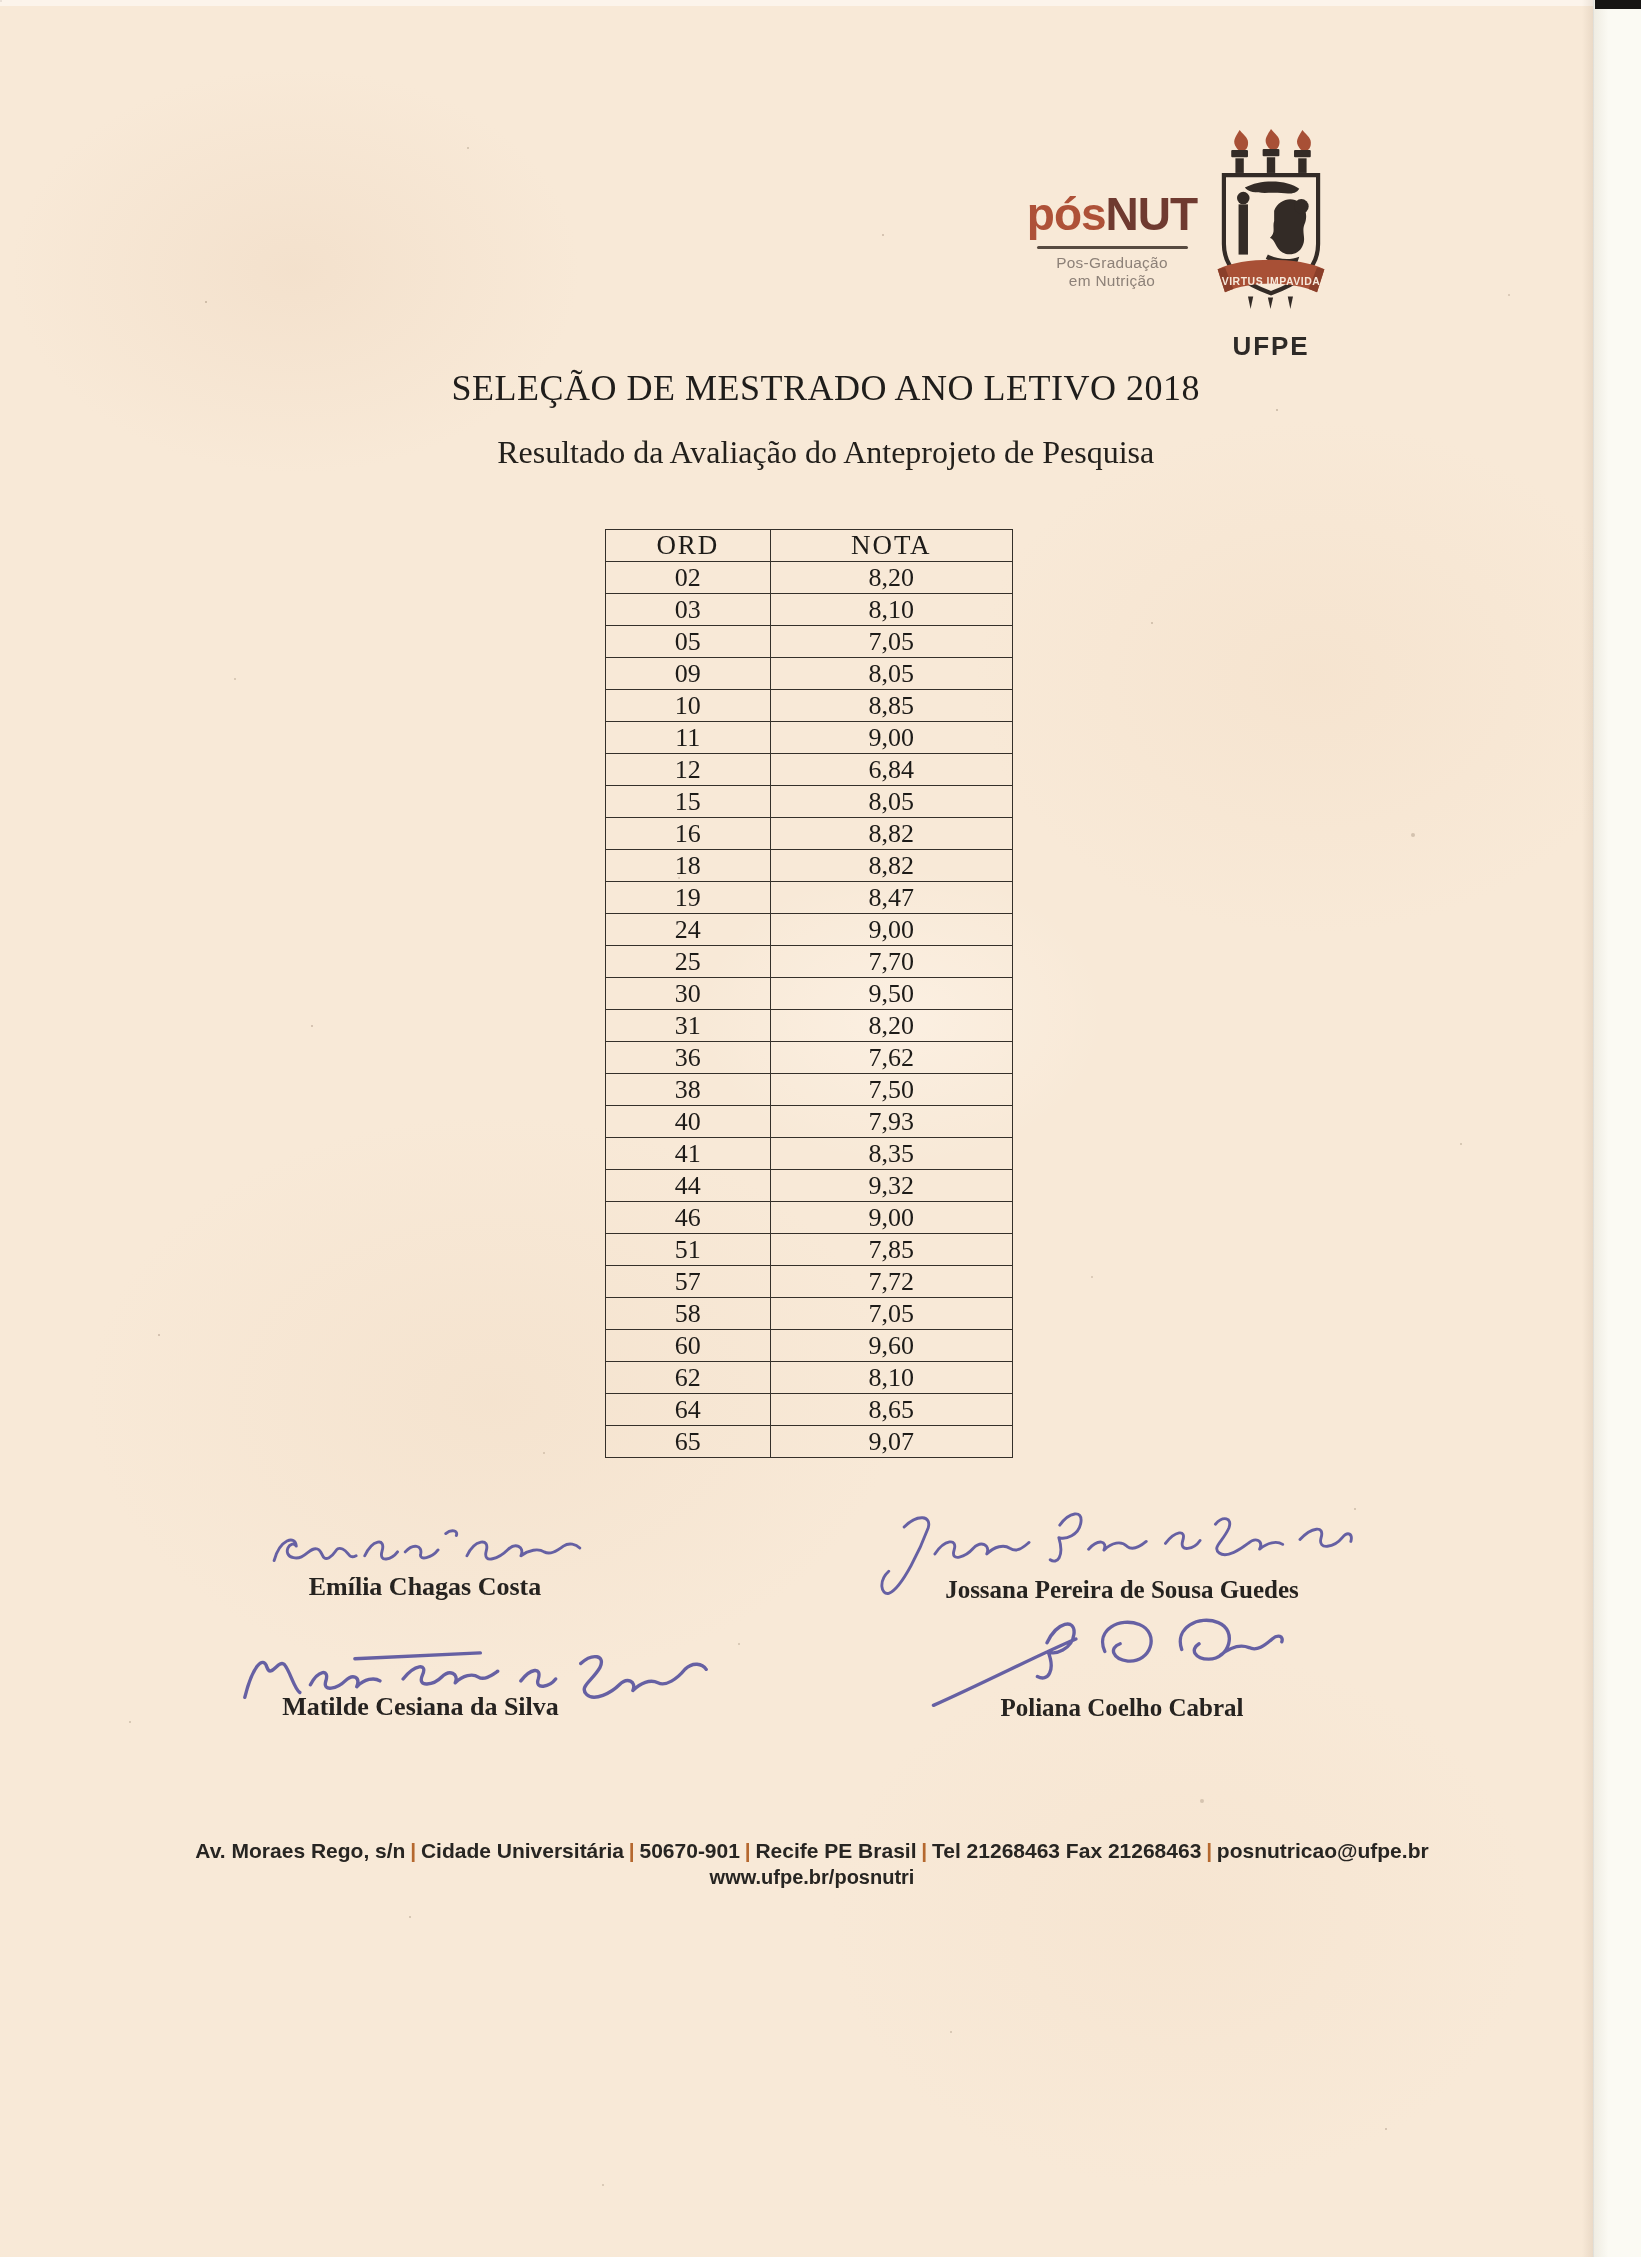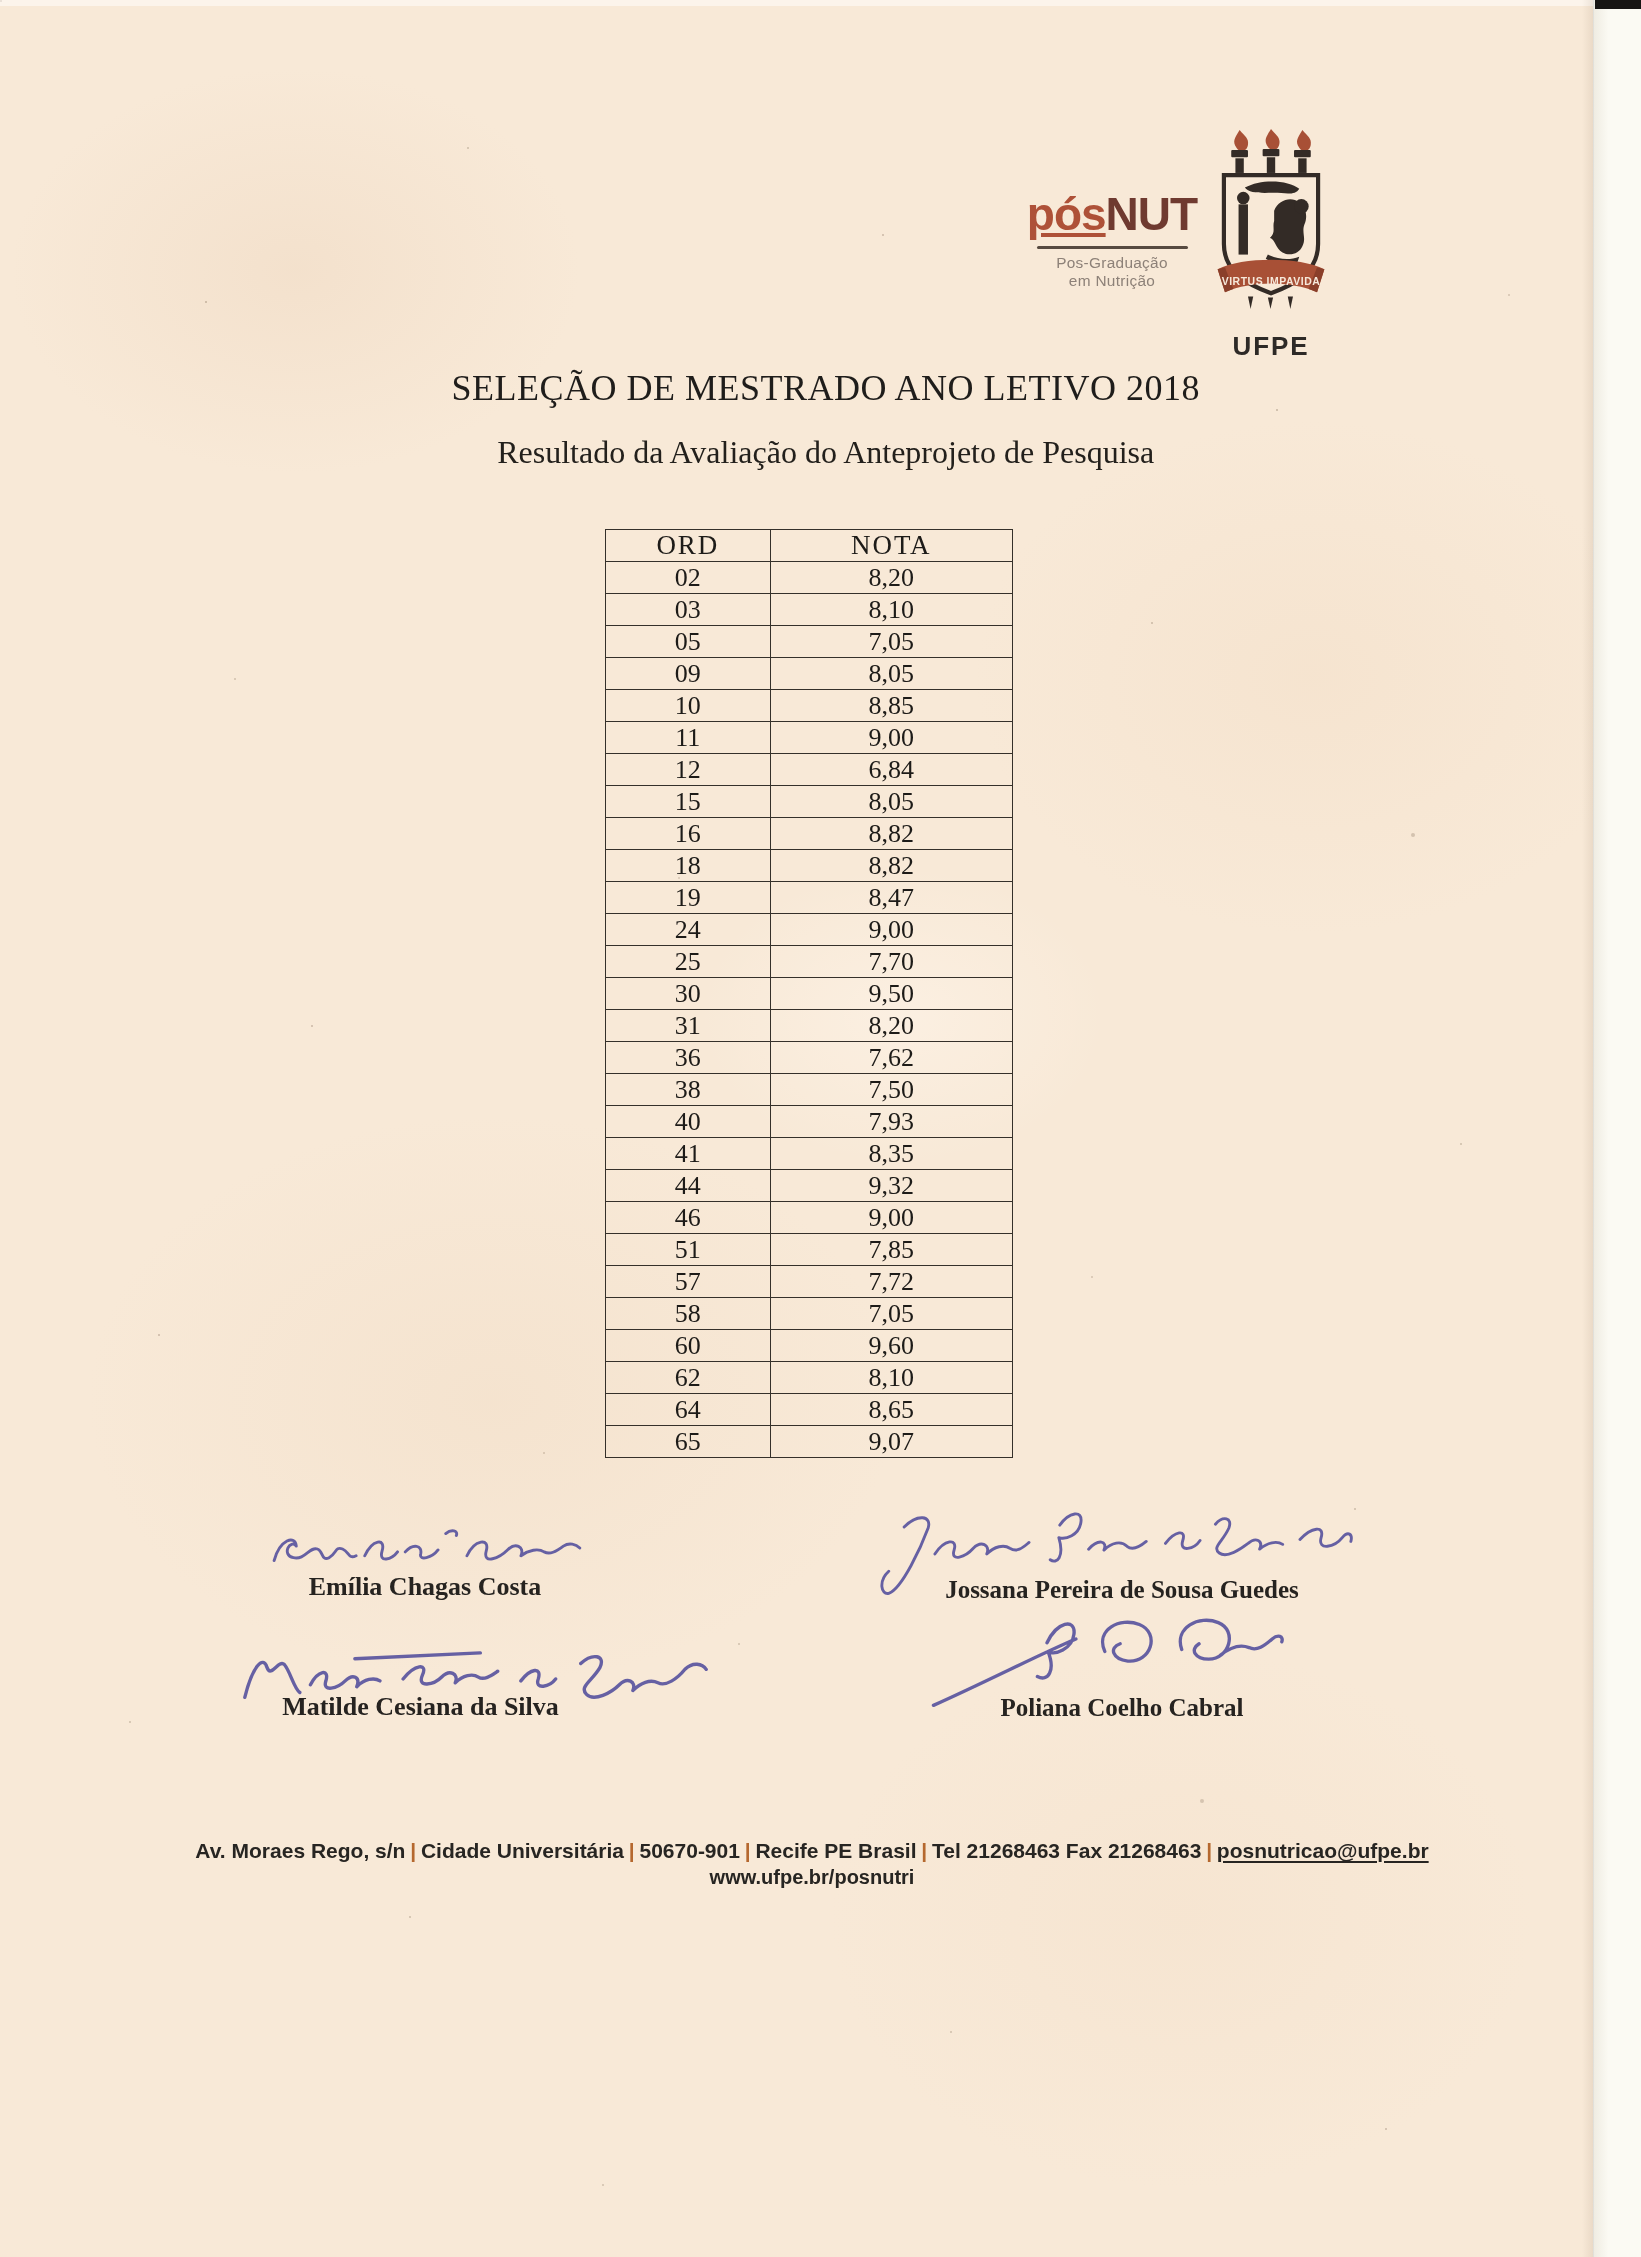--- a/index.html
+++ b/index.html
@@ -41,21 +41,21 @@
     background:linear-gradient(90deg,#efece2,#fbfaf3 30%,#fbfaf3);
     border-left:1px solid rgba(0,0,0,.10);}
   .scan-sliver{position:absolute;left:1595px;top:0;width:46px;height:8.7px;background:#171513;}
   .paper-right-shade{position:absolute;left:1582px;top:0;width:11.6px;height:2257px;
     background:linear-gradient(90deg,transparent,rgba(120,95,70,.12));}
 
   
   .posnut{position:absolute;left:1025px;top:191px;width:174px;text-align:center;
     font-family:"Liberation Sans", sans-serif;}
   .posnut .brand{font-size:46px;font-weight:bold;letter-spacing:-1px;line-height:1;}
-  .brand-pos{color:#ae5138;text-decoration:underline;}
+  .brand-pos{color:#ae5138;}
   .brand-nut{color:#6f3a30;margin-top:40px;}
   .brand-rule{margin:8.7px auto 5.8px auto;width:151px;height:2.9px;background:#574a40;border-radius:1.9px;}
   .tagline{font-size:15.4px;line-height:17.4px;color:#8d8178;letter-spacing:0.3px;}
 
   .crest{position:absolute;left:1213px;top:129px;width:116px;text-align:center;}
   .crest-name{margin-top:18px;font-family:"Liberation Sans", sans-serif;font-weight:bold;
     font-size:26px;letter-spacing:1.9px;color:#2e2a27;}
 
   
   .doc-title{position:absolute;left:9.7px;top:367px;width:1632px;text-align:center;
@@ -80,21 +80,21 @@
   .sig-name.n2{left:925px;top:1576px;width:394px;font-size:25px;}
   .sig-name.n3{left:272px;top:1692px;width:297px;font-size:26px;}
   .sig-name.n4{left:983px;top:1694px;width:278px;font-size:25px;}
 
   
   .footer{position:absolute;left:0;top:1836px;width:1624px;text-align:center;
     font-family:"Liberation Sans", sans-serif;font-weight:bold;color:#272522;}
   .footer-line1{font-size:21px;line-height:29px;}
   .footer-line2{font-size:20px;line-height:25px;}
   .pipe{color:#b5682f;padding:0 4.8px;}
-  .email{text-decoration:underline;text-underline-offset:2.9px;}
+  .email{text-underline-offset:2.9px;}
 </style>
 </head>
 <body>
 
 <div id="page">
   <div class="speckles"></div>
   <div class="top-edge"></div>
   <div class="paper-right-shade"></div>
   <div class="scan-strip"></div>
   <div class="scan-sliver"></div>

